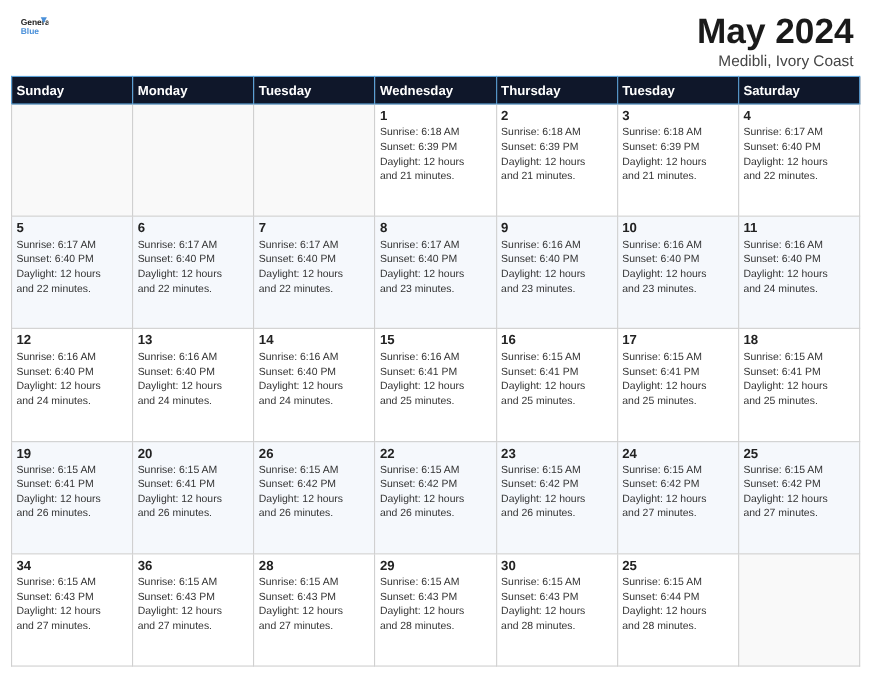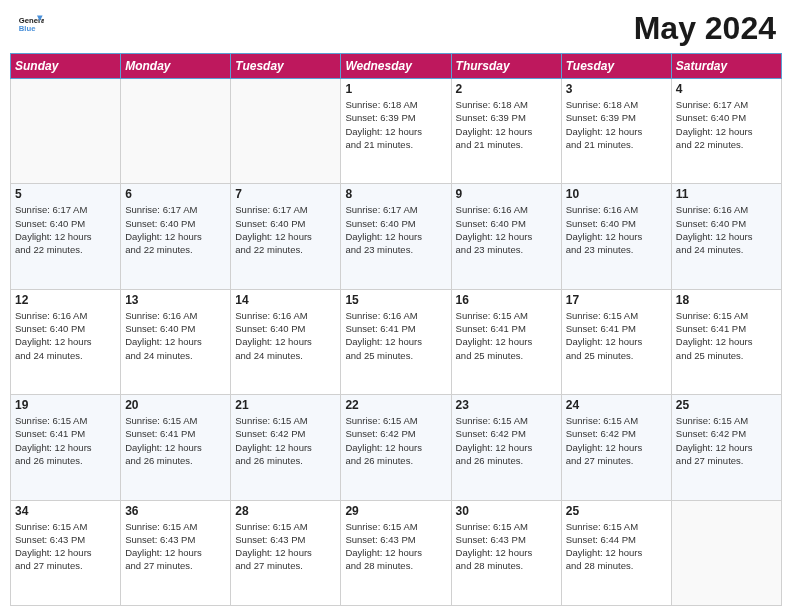--- a/index.html
+++ b/index.html
@@ -49,28 +49,27 @@
       display: flex;
       flex-direction: column;
       padding: 0 10px 6px 10px;
     }
     .cal-table {
       width: 100%;
       border-collapse: collapse;
       flex: 1;
     }
     .cal-table th {
-      background: #be185d;
+      background: #0f172a;
       color: #fff;
       font-size: 12px;
       font-weight: bold;
       padding: 5px 4px;
       text-align: left;
       border: 1px solid #5a9fd4;
-      font-style: italic;
     }
     .cal-table td {
       border: 1px solid #d0d0d0;
       vertical-align: top;
       padding: 3px 4px;
       font-size: 10px;
       color: #222;
       background: #fff;
       width: calc(100% / 7);
       height: 78px;
@@ -101,20 +100,21 @@
     <div class="logo">
       <svg class="logo-icon" viewBox="0 0 40 40">
         <rect x="2" y="2" width="36" height="36" rx="4" fill="#fff"></rect>
         <text x="4" y="18" font-size="11" font-weight="bold" fill="#1a1a1a" font-family="Arial">General</text>
         <text x="4" y="30" font-size="11" font-weight="bold" fill="#4a90d9" font-family="Arial">Blue</text>
         <polygon points="30,8 38,8 34,16" fill="#4a90d9"></polygon>
       </svg>
     </div>
     <div class="title-block">
       <div class="title-month">May 2024</div>
+      <div class="title-location">Medibli, Ivory Coast</div>
     </div>
   </div>
 
   <div class="calendar">
     <table class="cal-table">
       <thead>
         <tr>
         <th>Sunday</th>
             <th>Monday</th>
             <th>Tuesday</th>
@@ -269,21 +269,21 @@
 and 26 minutes.</div>
             </td>
             <td>
               <span class="day-num">20</span>
               <div class="day-info" style="white-space: pre-line;">Sunrise: 6:15 AM
 Sunset: 6:41 PM
 Daylight: 12 hours
 and 26 minutes.</div>
             </td>
             <td>
-              <span class="day-num">21</span>
+              <span class="day-num">26</span>
               <div class="day-info" style="white-space: pre-line;">Sunrise: 6:15 AM
 Sunset: 6:42 PM
 Daylight: 12 hours
 and 26 minutes.</div>
             </td>
             <td>
               <span class="day-num">22</span>
               <div class="day-info" style="white-space: pre-line;">Sunrise: 6:15 AM
 Sunset: 6:42 PM
 Daylight: 12 hours

